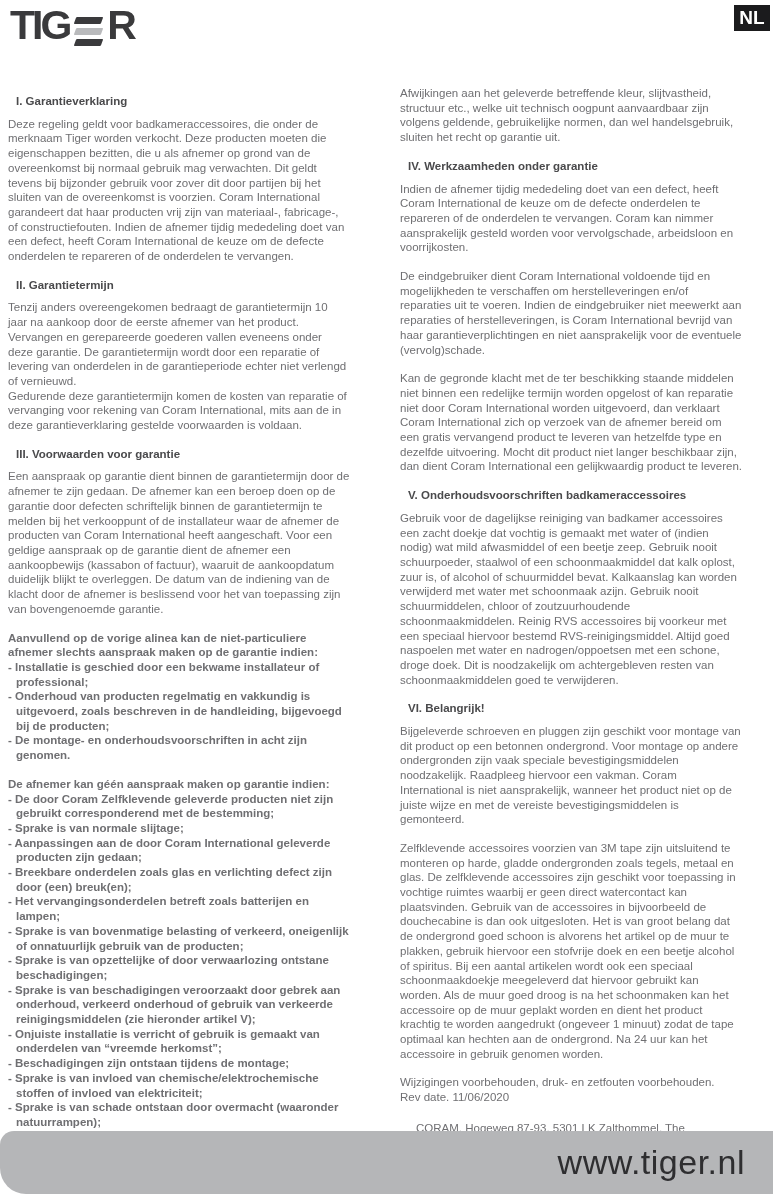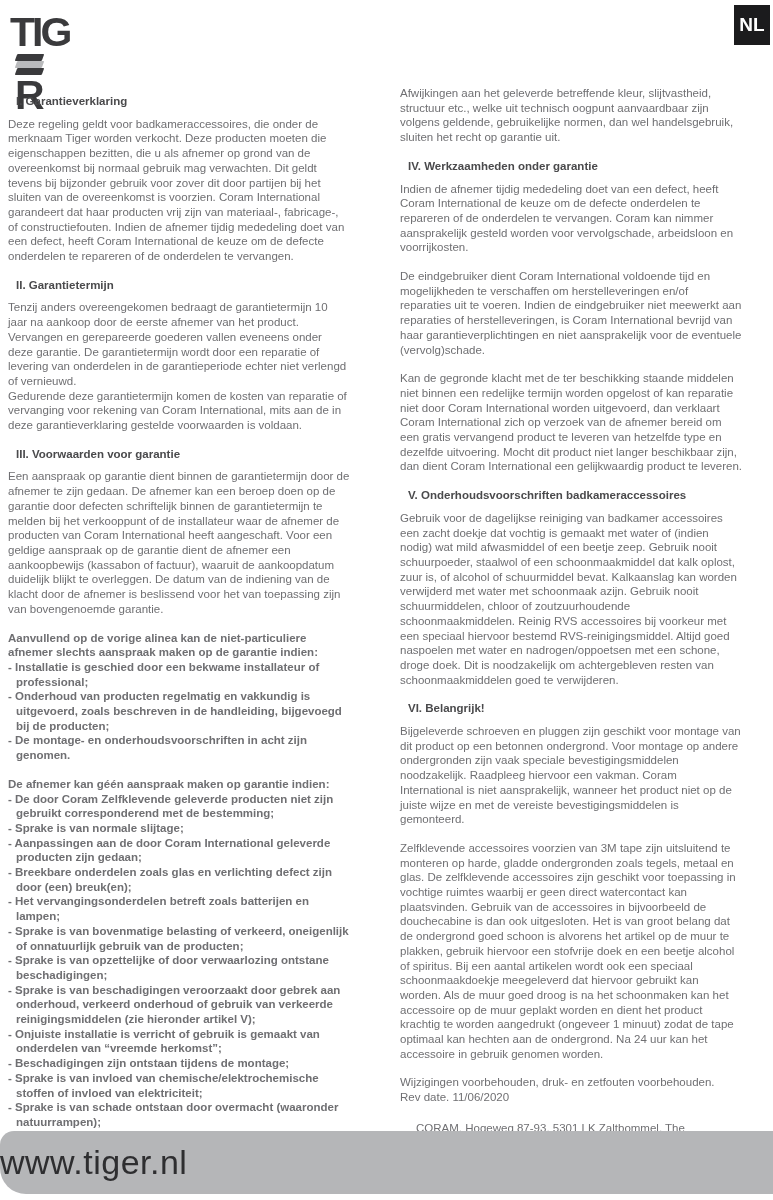--- a/index.html
+++ b/index.html
@@ -8,22 +8,22 @@
     background: #ffffff;
     font-family: "Liberation Sans", sans-serif;
     position: relative;
     overflow: hidden;
   }
   .page { position: absolute; inset: 0; }
 
   
   .header { position: absolute; top: 0; left: 0; right: 0; height: 78px; }
   .logo {
-    position: absolute; left: 10px; top: 12px;
-    display: flex; align-items: flex-start; height: 42px; flex-direction: column;
+    position: absolute; left: 10px; top: 4px;
+    display: flex; align-items: flex-end; height: 42px;
   }
   .logo-part {
     font-size: 41px; font-weight: 800; color: #3a3a3c;
     letter-spacing: -3px; line-height: 1;
     font-family: "Liberation Sans", sans-serif;
   }
   .logo-part.right { margin-left: 5px; }
   .logo-e {
     display: flex; flex-direction: column; justify-content: space-between;
     width: 27px; height: 29px; margin-left: 6px; margin-top: 1px;
@@ -32,21 +32,21 @@
     height: 7px; width: 100%; border-radius: 1px;
     transform: skewX(-20deg);
   }
   .doc-title {
     position: absolute; left: 203px; top: 21px;
     font-size: 15px; font-weight: 700; letter-spacing: 1px;
     color: #3a3a3c; white-space: nowrap;
   }
   .nl-badge {
     position: absolute; right: 3px; top: 5px;
-    width: 36px; height: 40px;
+    width: 36px; height: 26px;
     background: #1b1b1d; color: #ffffff;
     font-weight: 700; font-size: 19px;
     display: flex; align-items: center; justify-content: center;
   }
 
   
   .content {
     position: absolute; top: 86px; left: 8px;
     display: flex; gap: 50px;
   }
@@ -59,21 +59,21 @@
   .heading { font-weight: 700; color: #4a4a4c; margin: 8px; }
   .para { margin: 0 0 14px 0; white-space: pre-line; }
   .list { margin: 0 1px 14px 0; font-weight: bold; }
   .li { padding-left: 8px; text-indent: -8px; margin: 0; }
 
   
   .footer-bar {
     position: absolute; left: 0; right: 0; top: 1131px; height: 63px;
     background: #b5b6b8;
     border-radius: 14px 0 0 26px;
-    display: flex; align-items: center; 
+    display: flex; align-items: center; justify-content: flex-end;
     padding-right: 28px; box-sizing: border-box;
   }
   .website {
     font-size: 34px; color: #2e2e30; font-weight: 400;
     letter-spacing: 0.5px;
     font-family: "Liberation Sans", sans-serif;
   }
   .address { margin: 16px; }
 </style>
 </head>

